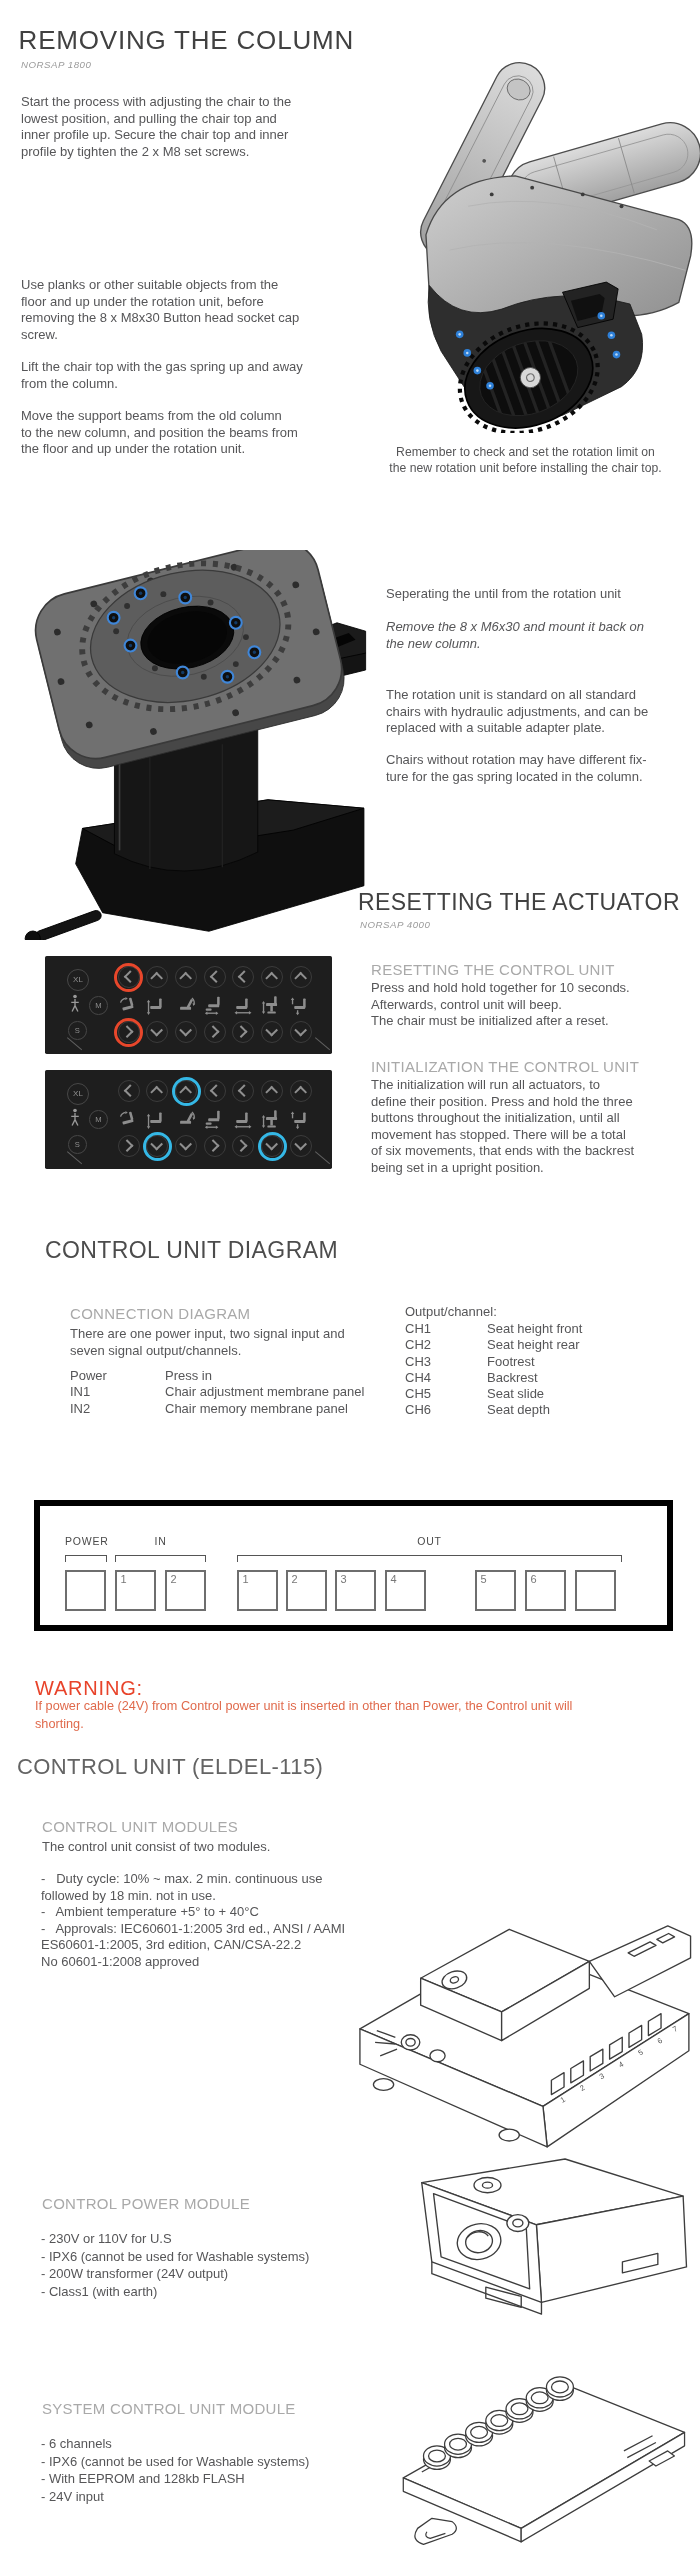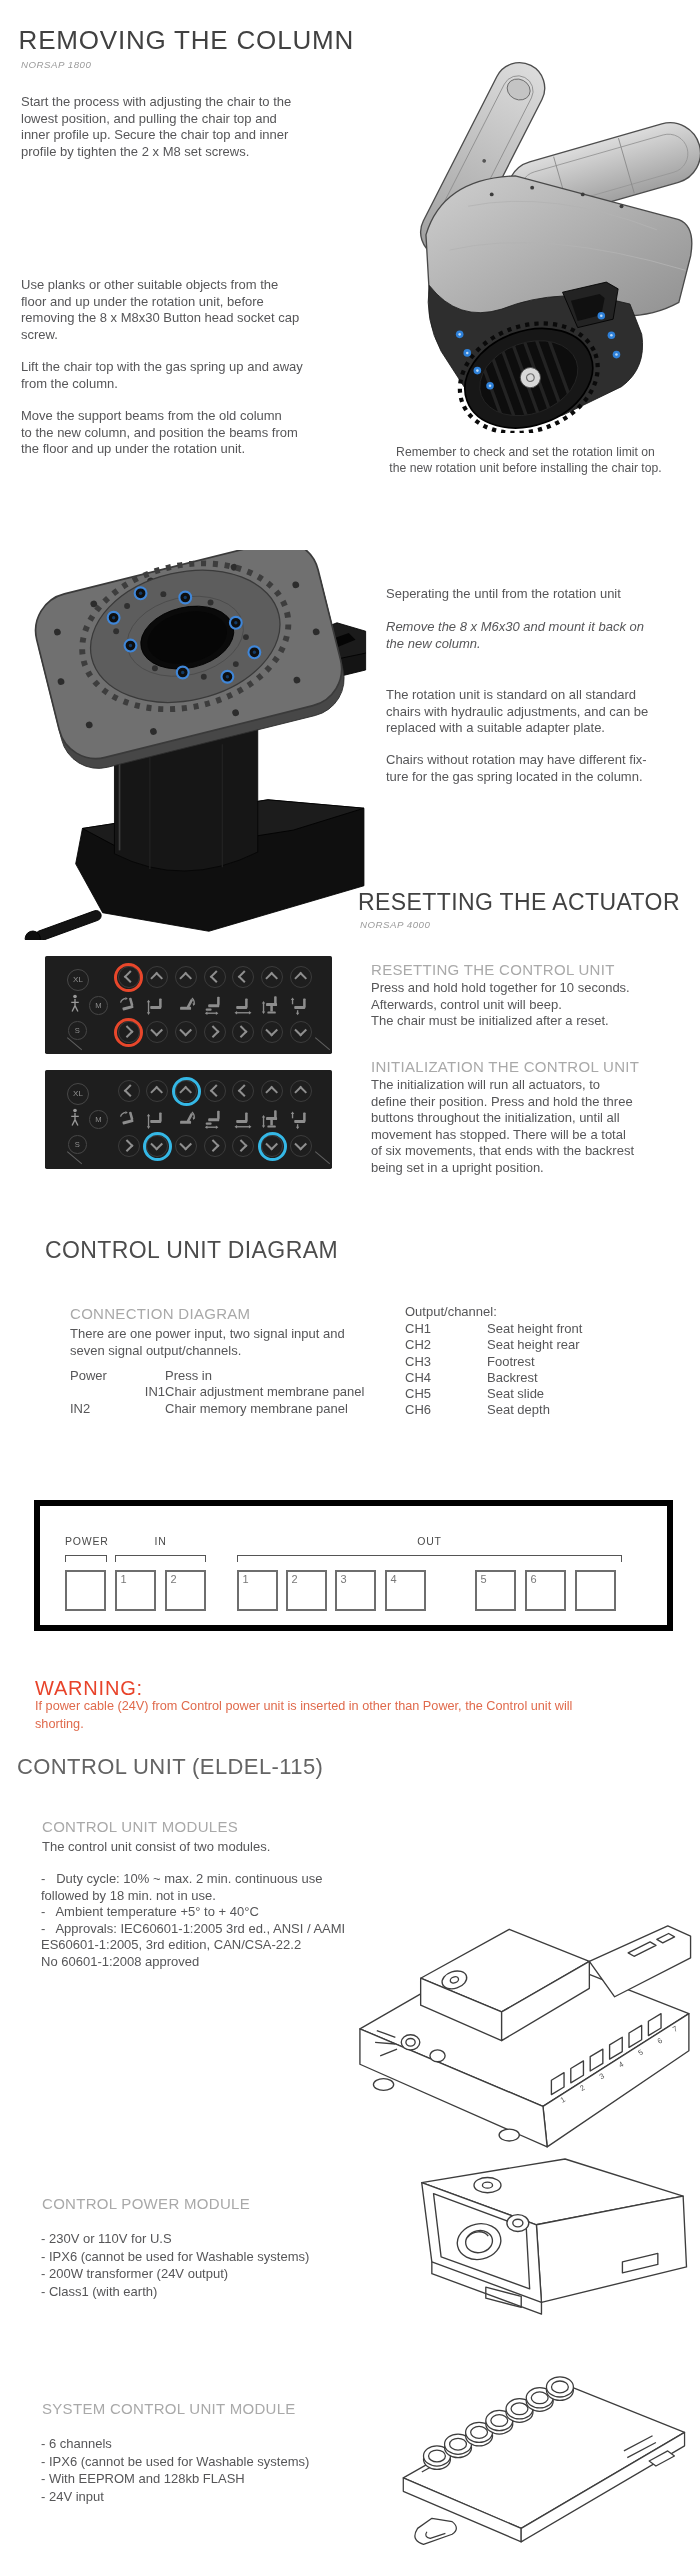--- a/index.html
+++ b/index.html
@@ -504,21 +504,21 @@
   <div class="abs h3" style="left:45px;top:1237px">CONTROL UNIT DIAGRAM</div>
   <div class="abs gh" style="left:70px;top:1305px">CONNECTION DIAGRAM</div>
   <div class="abs body" style="left:70px;top:1326px;width:304px">There are one power input, two signal input and
 seven signal output/channels.</div>
   <div class="abs" id="conn-inputs" style="left:70px;top:1368px">
       <div class="trow">
         <span class="k" style="width: 95px;">Power</span>
         <span class="v">Press in</span>
       </div>
       <div class="trow">
-        <span class="k" style="width: 95px; text-align: right;">IN1</span>
+        <span class="k" style="width: 95px;">IN1</span>
         <span class="v">Chair adjustment membrane panel</span>
       </div>
       <div class="trow">
         <span class="k" style="width: 95px;">IN2</span>
         <span class="v">Chair memory membrane panel</span>
       </div>
     </div>
   <div class="abs body" style="left:405px;top:1304px">Output/channel:</div>
   <div class="abs" id="conn-outputs" style="left:405px;top:1321px">
       <div class="trow">

